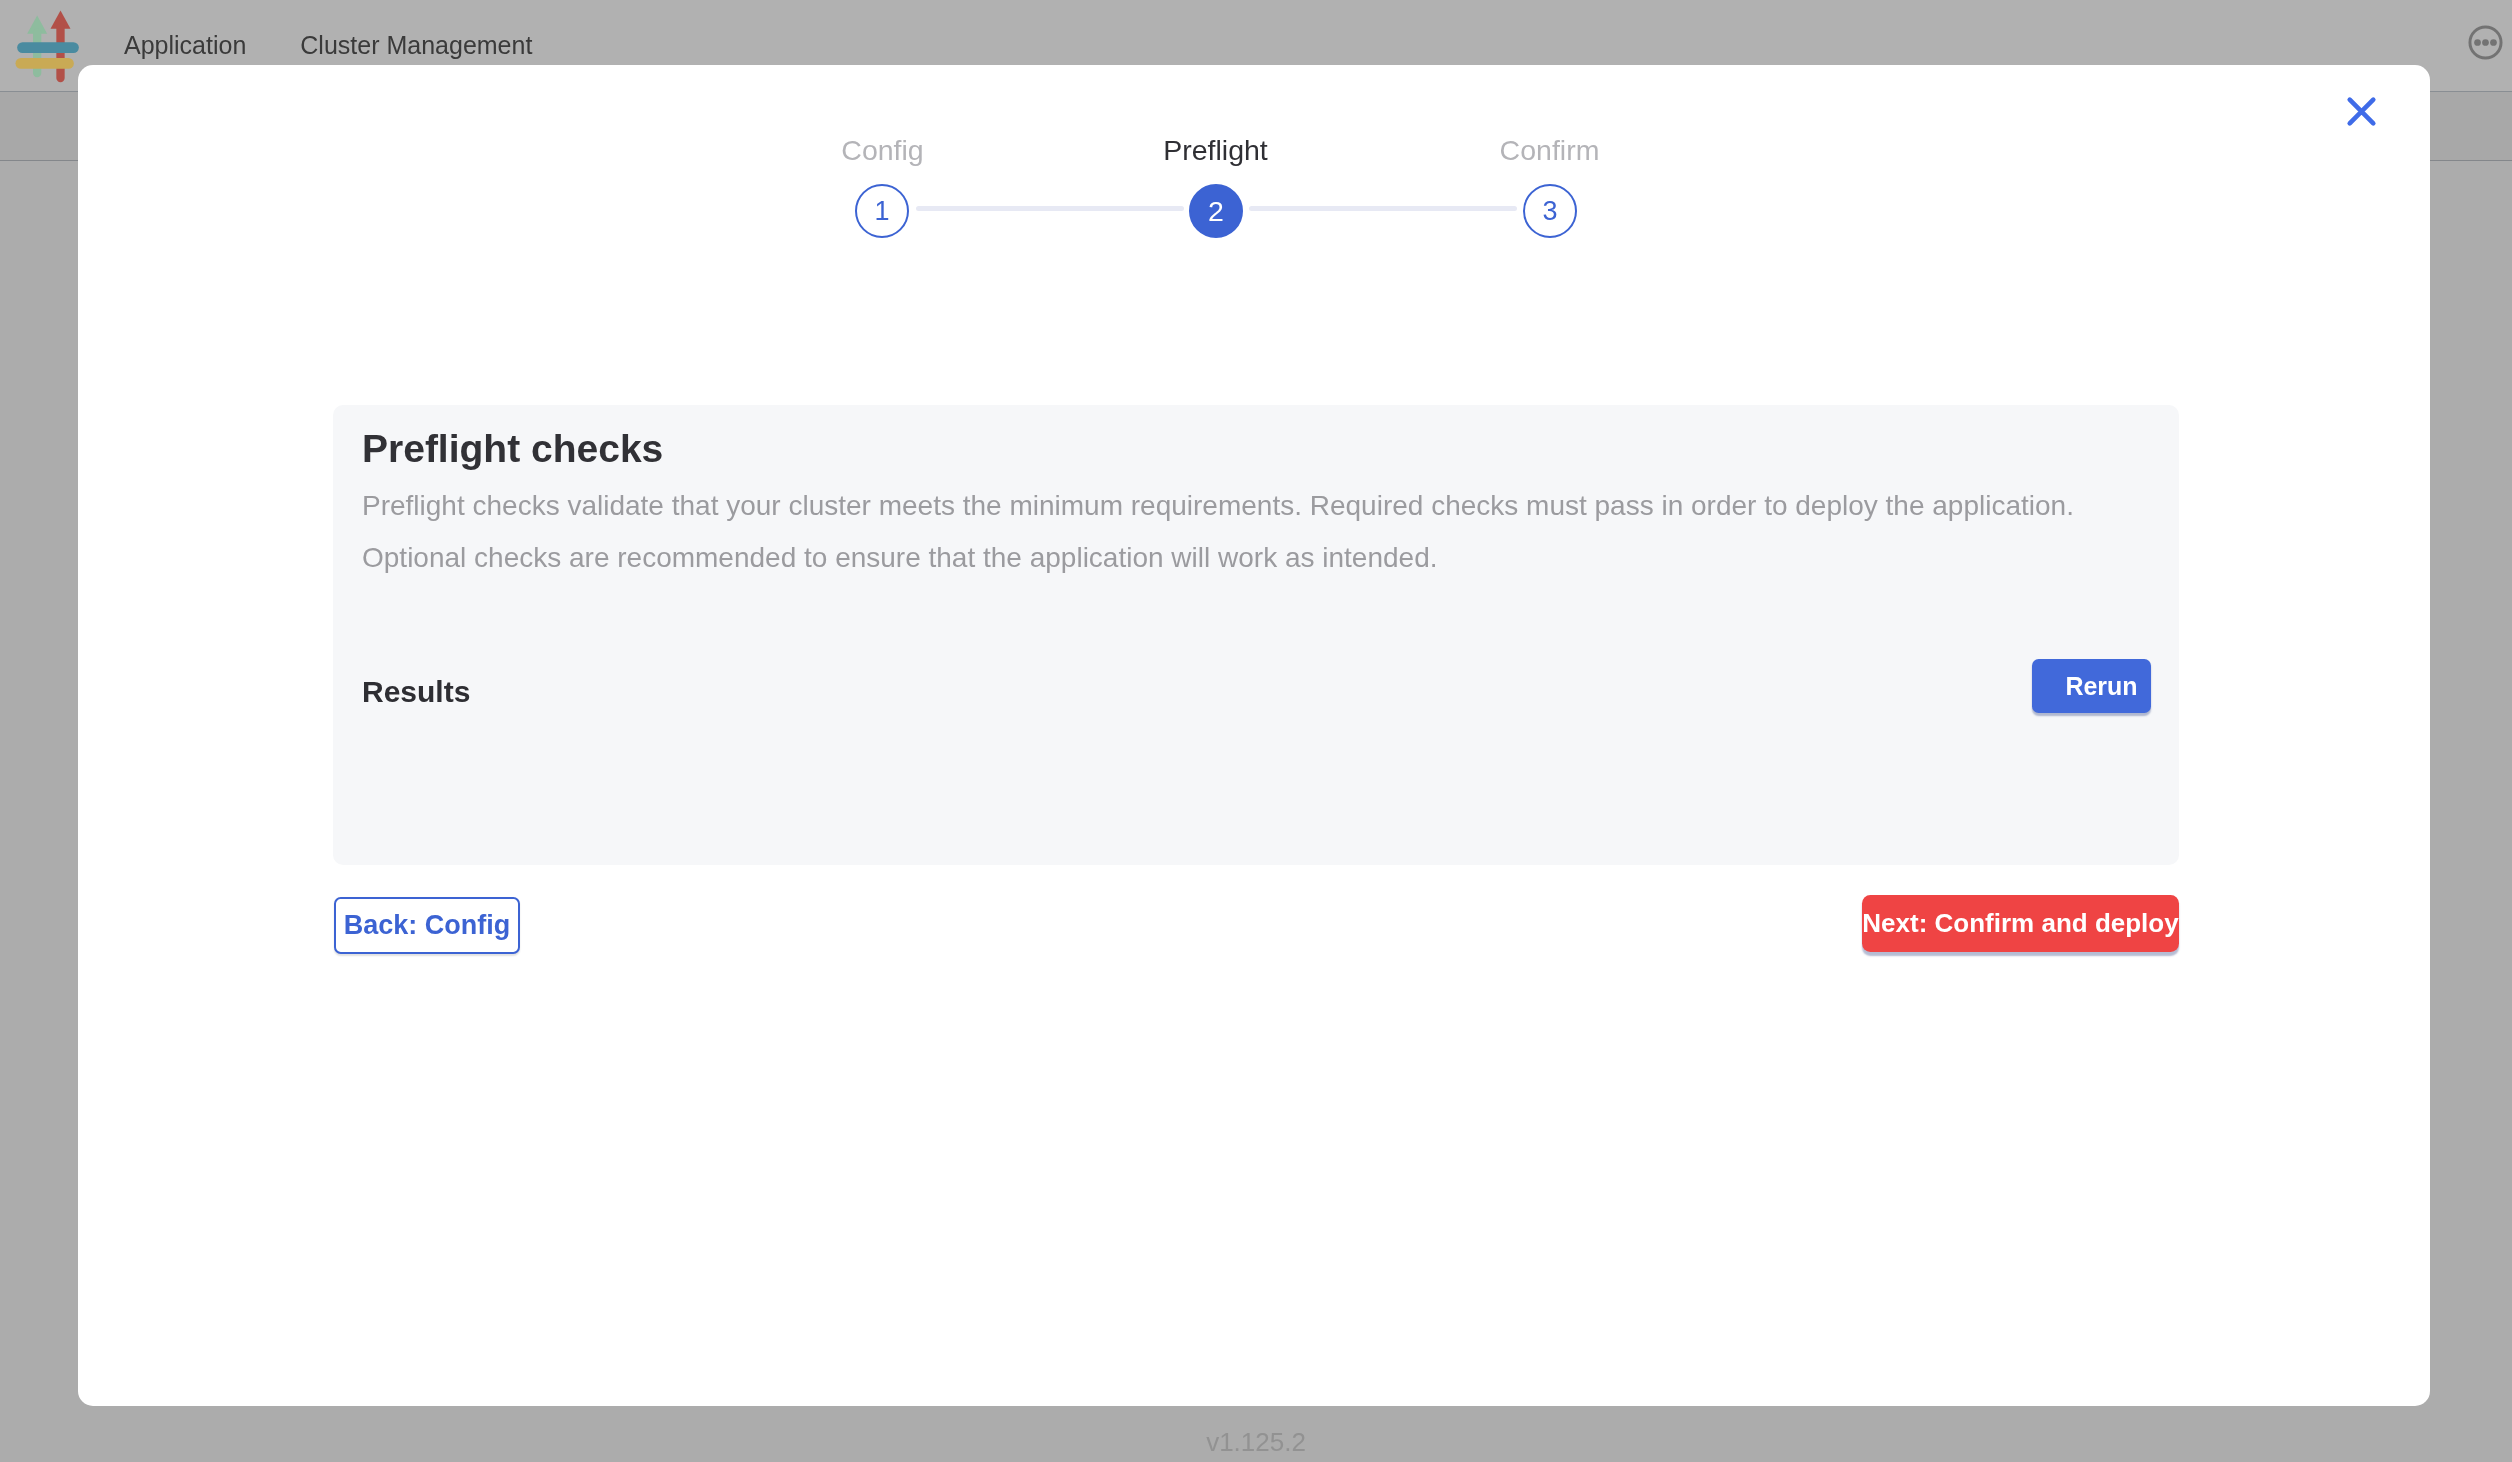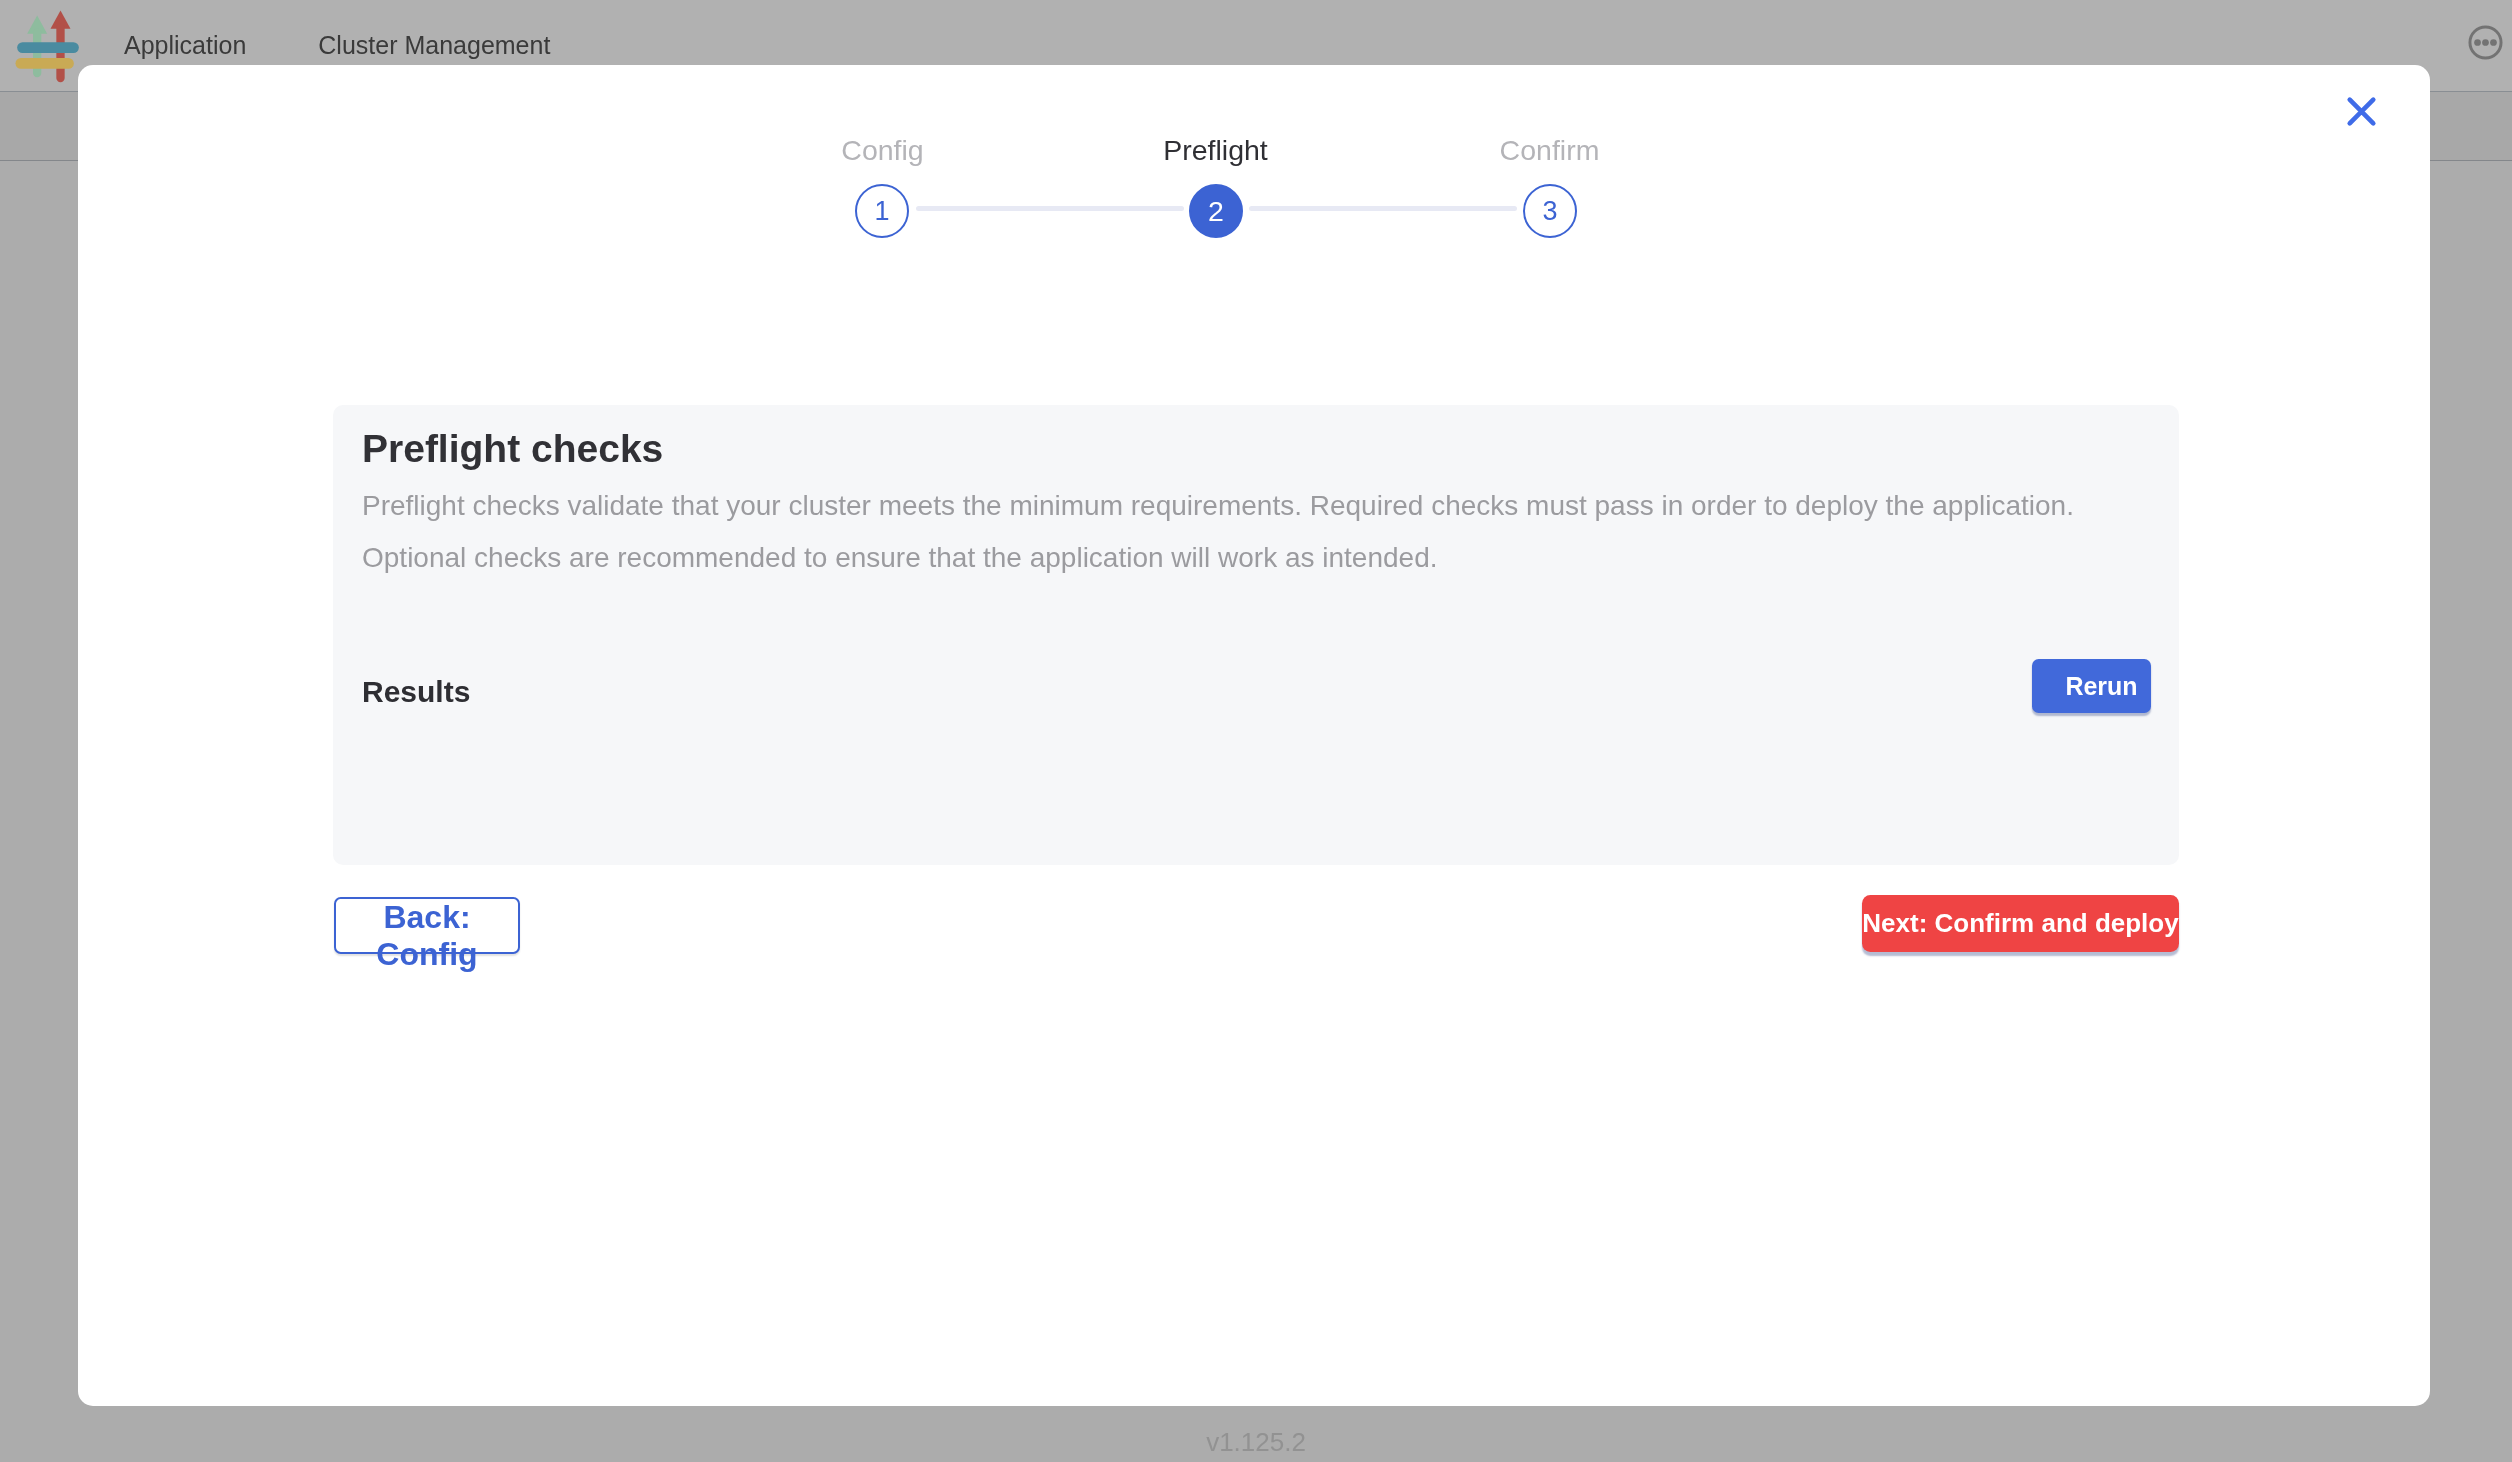--- a/index.html
+++ b/index.html
@@ -12,21 +12,21 @@
   }
 
   
   .navbar {
     position:absolute; top:0; left:0; width:2512px; height:91px;
     background:#b1b1b1;
   }
   .logo { position:absolute; left:13.4px; top:6.7px; width:70px; height:77px; }
   .nav-tabs {
     position:absolute; left:124px; top:0; height:91px;
-    display:flex; align-items:center; gap:72px;
+    display:flex; align-items:center; gap:54px;
   }
   .nav-tab { font-size:25px; color:#3a3a3a; text-decoration:none; cursor:pointer; }
   .overflow-btn { position:absolute; left:2467px; top:23.5px; width:37px; height:37px; cursor:pointer; }
 
   .subbar {
     position:absolute; top:91px; left:0; width:2512px; height:70px;
     background:#a8a8a8;
     border-top:1.7px solid #898e93; border-bottom:1.7px solid #84878b;
   }
 
@@ -97,21 +97,21 @@
   }
   .check-detail {
     position:absolute; left:65px; top:50px;
     font-size:23.5px; color:#a1a1a5;
   }
 
   
   .back-btn {
     position:absolute; left:256px; top:832px; width:186px; height:57px;
     background:#fff; border:2.5px solid #3c63d3; border-radius:6.7px;
-    color:#3c63d3; font-size:32px; font-weight:700; cursor:pointer;
+    color:#3c63d3; font-size:27px; font-weight:700; cursor:pointer;
     box-shadow:0 1.7px 1.7px rgba(0,0,0,.12);
     font-family:"Liberation Sans", sans-serif;
   }
   .next-btn {
     position:absolute; left:1784px; top:830px; width:317px; height:57px;
     background:#ef4444; border:none; border-radius:8.4px;
     color:#fff; font-size:26px; font-weight:700; cursor:pointer;
     box-shadow:0 3.4px 1.7px rgba(42,62,130,.35);
     font-family:"Liberation Sans", sans-serif;
   }

